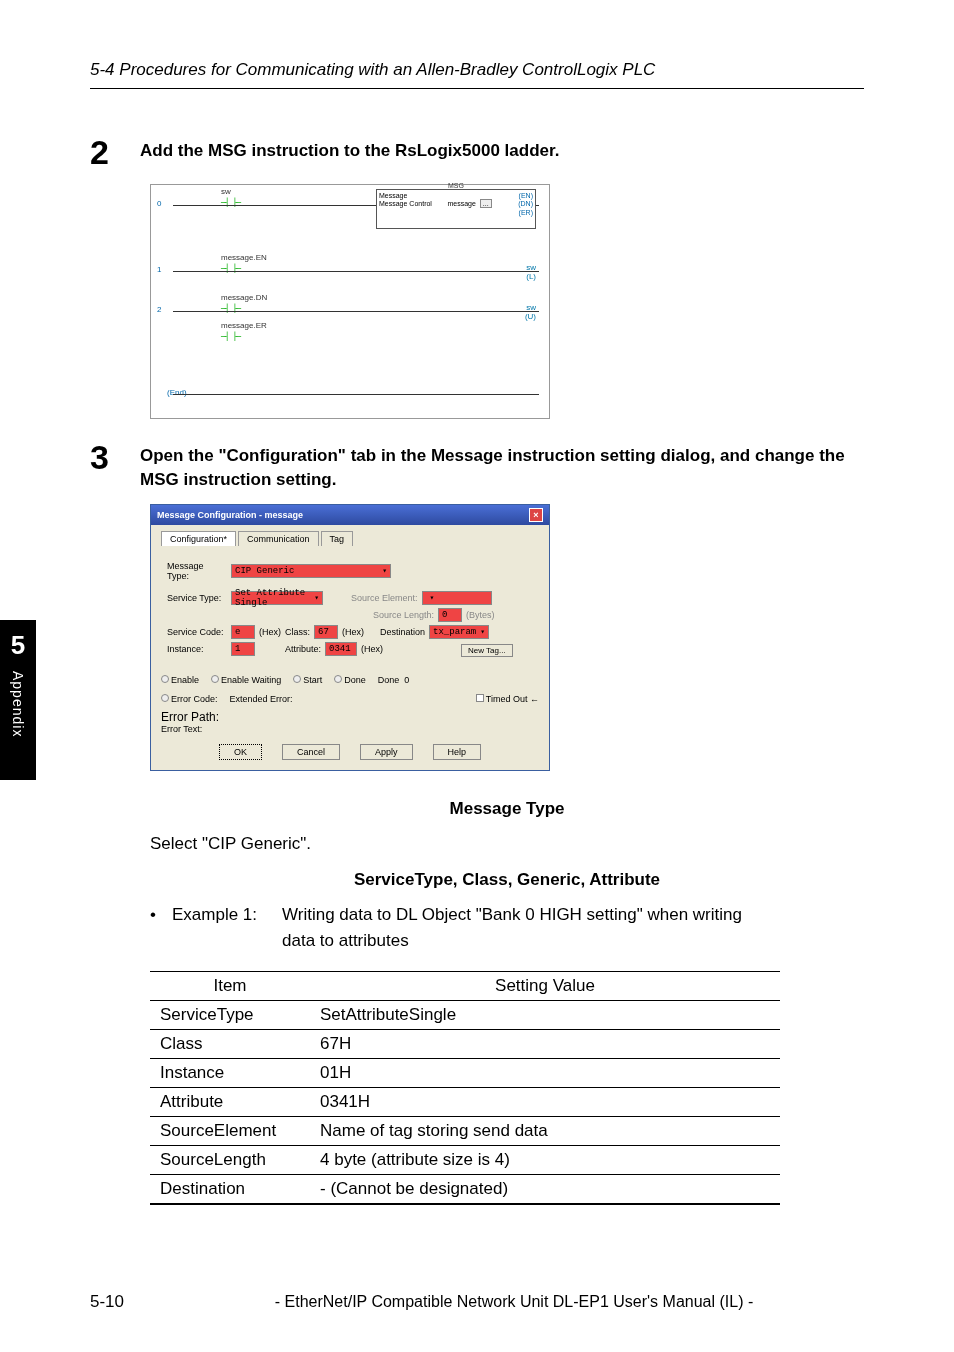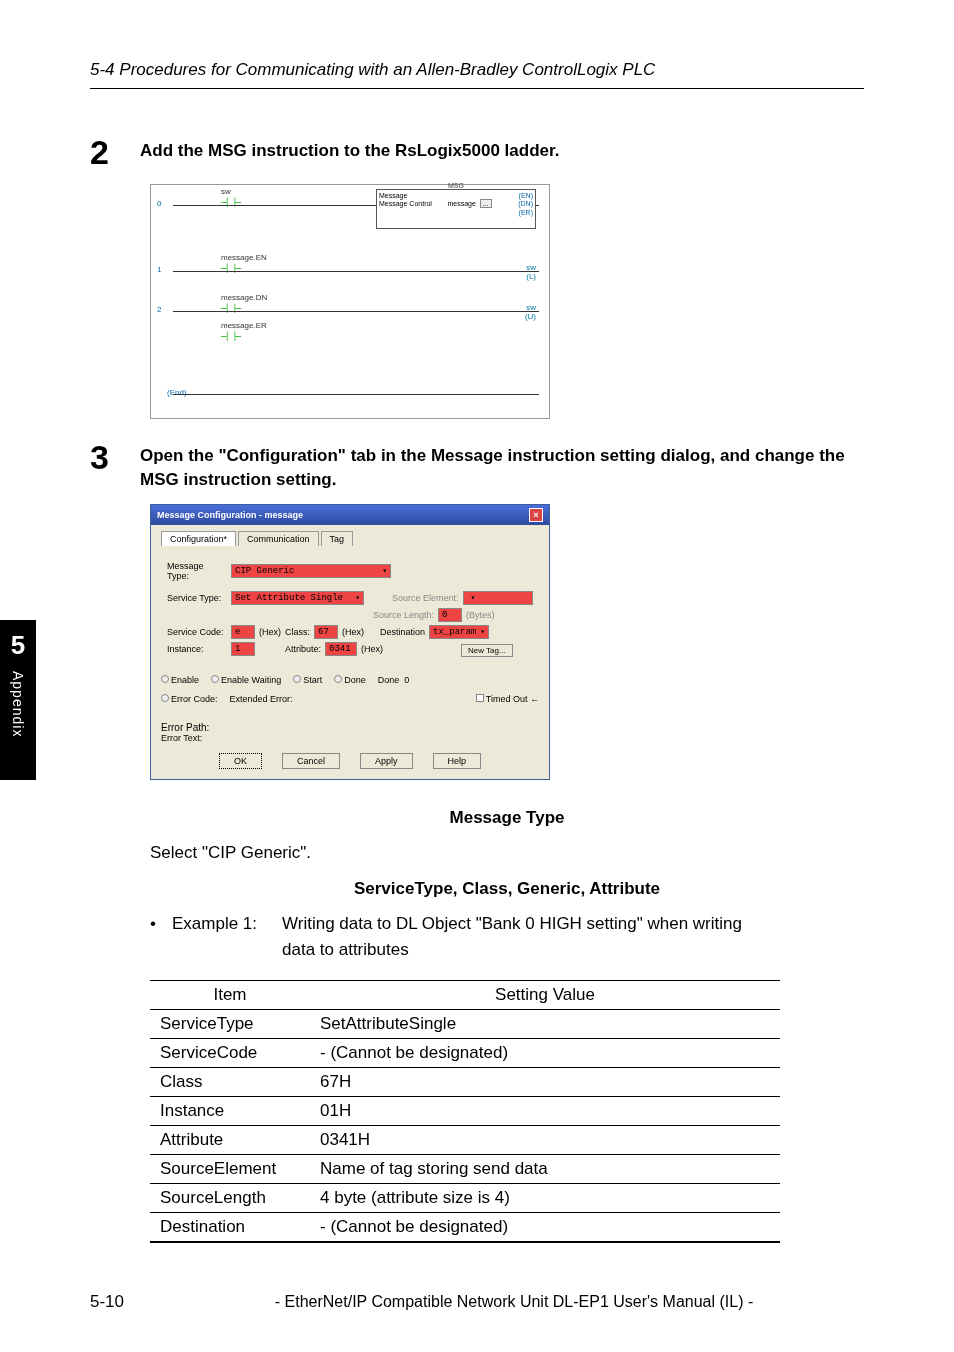--- a/index.html
+++ b/index.html
@@ -88,21 +88,21 @@
   }
   .dlg-close { background:#d44; color:#fff; width:14px; height:14px; display:inline-flex; align-items:center; justify-content:center; font-size:9px; font-weight:bold; border:1px solid #fff; }
   .dlg-body { padding: 6px 10px 10px 10px; }
   .tabs { display:flex; gap:2px; margin-bottom:6px; font-size:9px;}
   .tab { padding:2px 8px; background:#ece9d8; border:1px solid #999; border-bottom:none; }
   .tab.active { background:#fff; }
   .tabcontent { background:#ece9d8; padding:6px; }
   .dlgrow { display:flex; align-items:center; gap:4px; margin:3px 0; font-size:9px;}
   .dlglabel { width:60px; }
   .dlgfield { background:#ef4444; border:1px solid #888; padding:1px 3px; font-size:9px; height:14px; display:inline-flex; align-items:center;font-family:Liberation Mono, monospace; }
-  .dlgsel { width:133px; justify-content:space-between; }
+  .dlgsel { width:92px; justify-content:space-between; }
   .dlgsel::after{content:"▾"; font-size:8px; margin-left:4px;}
   .smallin { width:24px; }
   .statusrow{display:flex;gap:12px;font-size:9px;margin-top:9px;align-items:center;}
   .radio{width:8px;height:8px;border:1px solid #888;border-radius:50%;display:inline-block;background:#eee;margin-right:2px;}
   .cb{width:8px;height:8px;border:1px solid #888;display:inline-block;background:#fff;margin-right:2px;}
   .dlgbtns{display:flex;gap:20px;justify-content:center;margin-top:10px;}
   .dbtn{border:1px solid #888;background:#ece9d8;padding:2px 14px;font-size:9px;}
   .newtag{border:1px solid #888;background:#ece9d8;padding:1px 6px;font-size:8px;margin-top:2px;}
 
   .body-text {
@@ -303,21 +303,21 @@
           <span><span class="radio"></span><span>Enable Waiting</span></span>
           <span><span class="radio"></span><span>Start</span></span>
           <span><span class="radio"></span><span>Done</span></span>
           <span><span>Done</span>&nbsp;&nbsp;<span>0</span></span>
         </div>
         <div class="statusrow">
           <span><span class="radio"></span><span>Error Code:</span></span>
           <span>Extended Error:</span>
           <span style="margin-left:auto"><span class="cb"></span><span>Timed Out</span> ←</span>
         </div>
-        <div style="font-size:10px;margin-top:18px;">Error Path:</div>
+        <div style="font-size:12px;margin-top:6px;">Error Path:</div>
         <div style="font-size:9px;">Error Text:</div>
         <div class="dlgbtns">
           <span class="dbtn" style="border:1px dotted #000">OK</span>
           <span class="dbtn">Cancel</span>
           <span class="dbtn">Apply</span>
           <span class="dbtn">Help</span>
         </div>
       </div>
     </div>
   </div>
@@ -337,24 +337,20 @@
     <tbody>
         <tr class="thead-row">
       <th>Item</th>
       <th>Setting Value</th>
     </tr>
     <tr>
           <td>ServiceType</td>
           <td>SetAttributeSingle</td>
         </tr>
     <tr>
-          <td>ServiceCode</td>
-          <td>- (Cannot be designated)</td>
-        </tr>
-    <tr>
           <td>Class</td>
           <td>67H</td>
         </tr>
     <tr>
           <td>Instance</td>
           <td>01H</td>
         </tr>
     <tr>
           <td>Attribute</td>
           <td>0341H</td>

